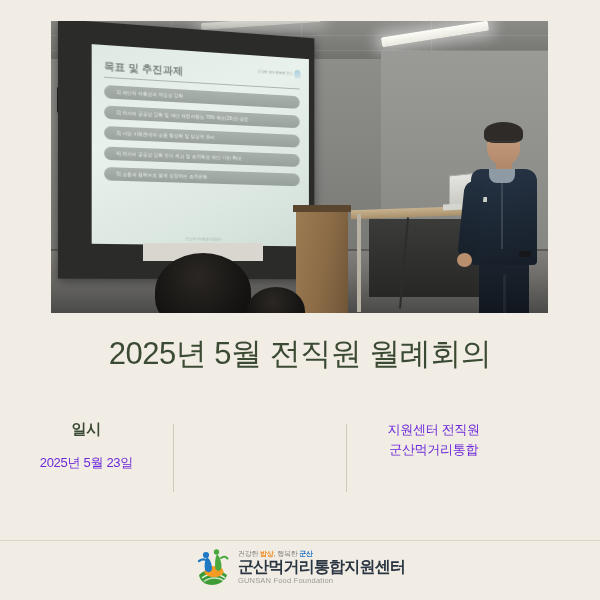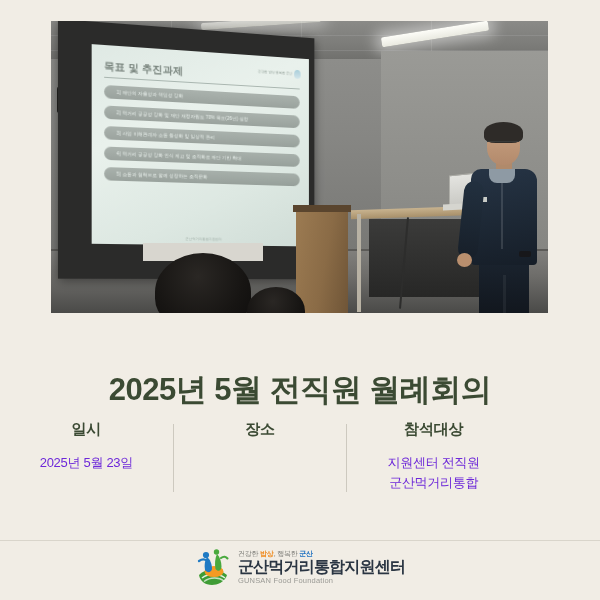--- a/index.html
+++ b/index.html
@@ -243,24 +243,23 @@
   .head-2 { left: 196px; top: 266px; width: 58px; height: 48px; border-radius: 50% 50% 40% 40%; }
   .wallboard {
     position: absolute; left: 92px; top: 222px; width: 120px; height: 18px;
     background: #d8d6cf;
   }
 
   
   .title {
     position: absolute; left: 0; top: 333px; width: 600px;
     text-align: center;
-    font-size: 31px; font-weight: bold;
+    font-size: 31px; font-weight: normal;
     color: #3b4a33;
     letter-spacing: -0.5px;
-    margin-top: 36px;
   }
 
   
   .info {
     position: absolute; left: 0; top: 420px; width: 520px;
     display: flex; align-items: flex-start; justify-content: center;
   }
   .col { width: 180px; text-align: center; padding: 0 6px; }
   .col-label {
     font-size: 15px; font-weight: bold; color: #3b4a33; margin-bottom: 14px;
@@ -382,27 +381,25 @@
   <div class="col">
     <div class="col-label">일시</div>
     <div class="col-value">
       <div>2025년 5월 23일</div>
     </div>
   </div>
 
   <div class="vdiv"></div>
 
   <div class="col">
-    <div class="col-label">장소</div>
   </div>
 
   <div class="vdiv"></div>
 
   <div class="col">
-    <div class="col-label">참석대상</div>
     <div class="col-value">
       <div>지원센터 전직원</div>
       <div>군산먹거리통합</div>
     </div>
   </div>
 
 </div>
 
 <div class="footer-rule"></div>
 <div class="footer">

